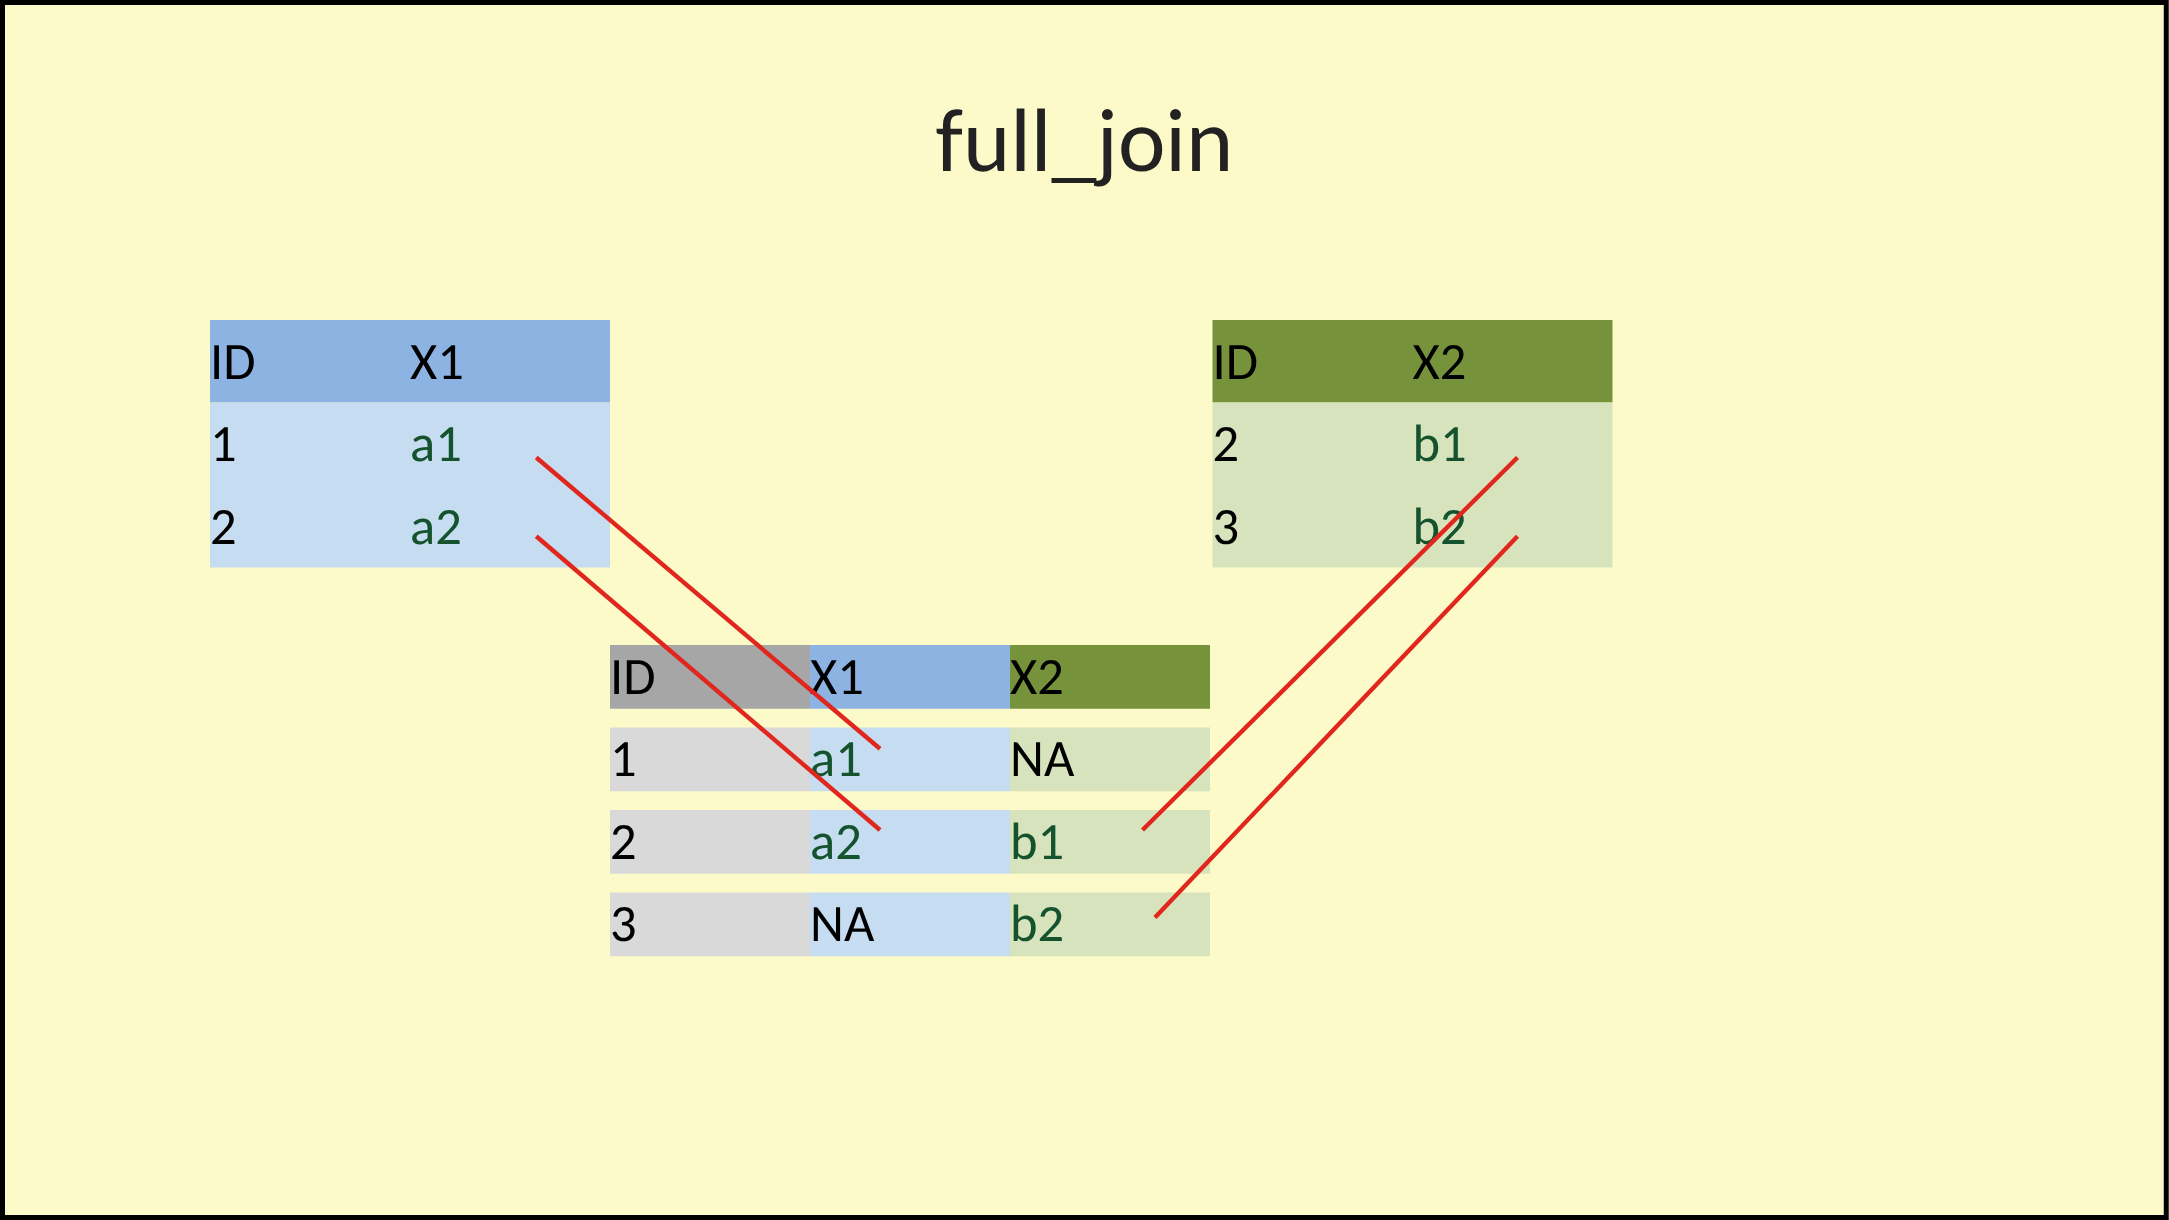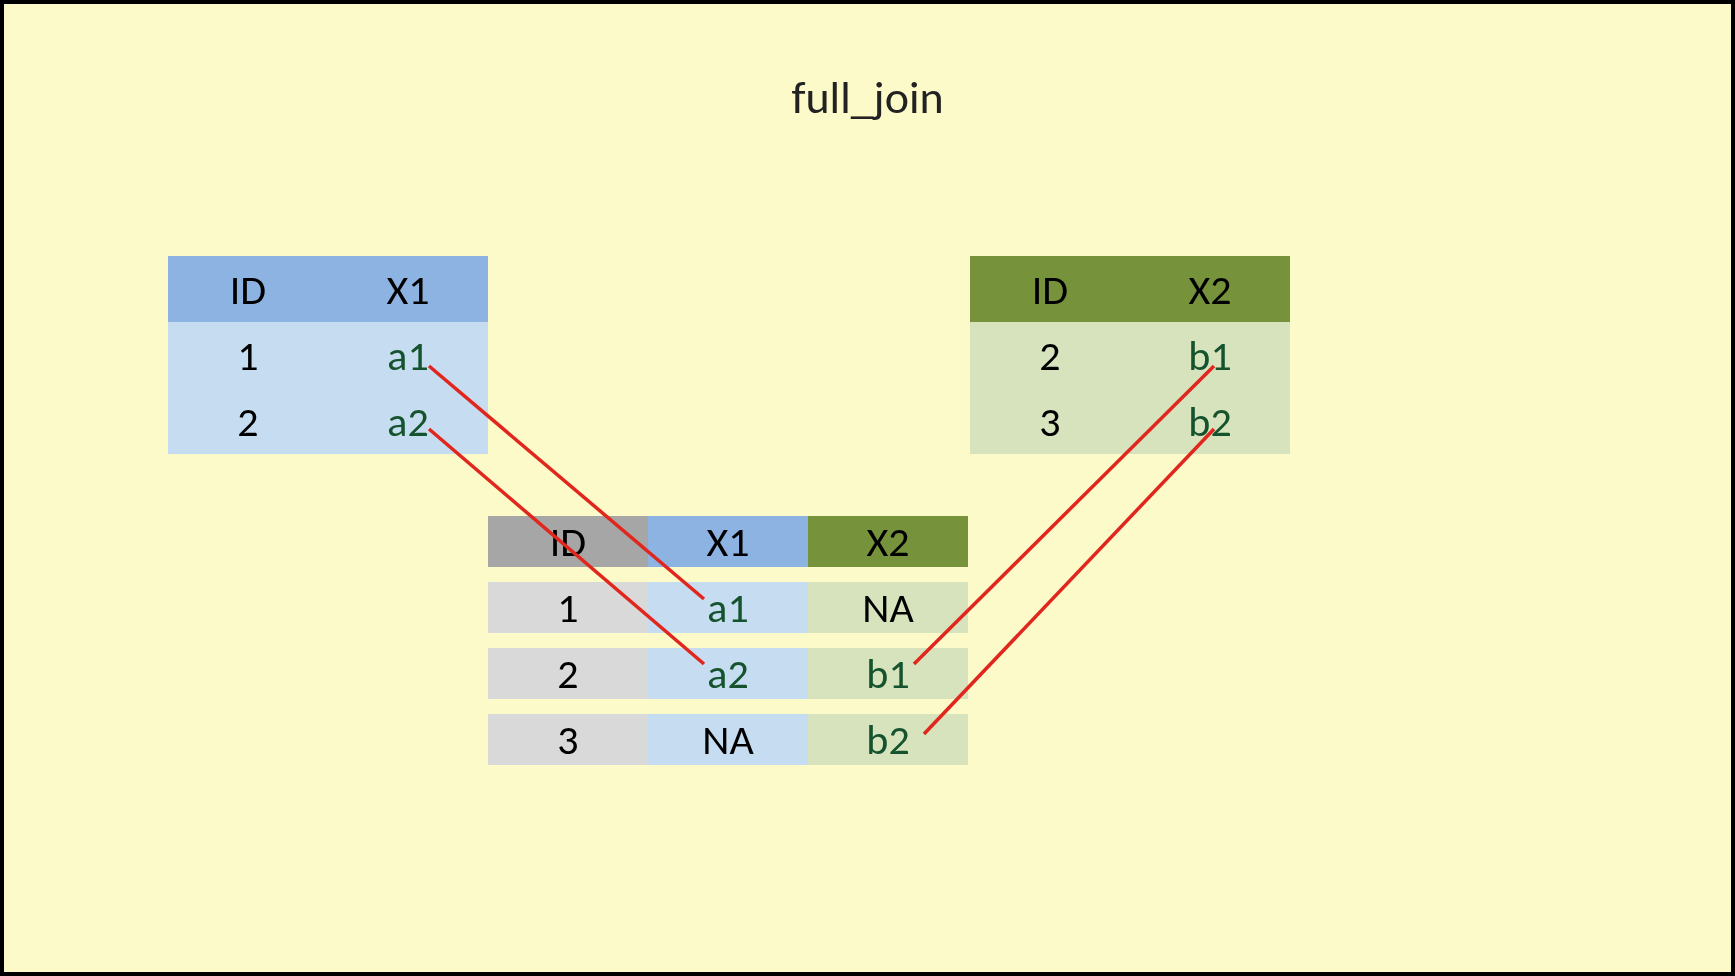--- a/index.html
+++ b/index.html
@@ -9,37 +9,36 @@
       background: #fcfac8;
       border: 4px solid #000;
       font-family: Calibri, Arial, sans-serif;
       position: relative;
     }
     .title {
       position: absolute;
       top: 65px;
       left: 50%;
       transform: translateX(-50%);
-      font-size: 46px;
+      font-size: 72px;
       color: #222;
     }
     .table {
       position: absolute;
       display: flex;
       flex-direction: column;
       font-size: 42px;
     }
     .row {
       display: flex;
       height: 66px;
       align-items: center;
     }
     .cell {
       width: 160px;
-      text-align: center;
     }
     .red { color: #14532d; }
     
     .tableA { top: 252px; left: 164px; }
     .tableA .header { background: #8db3e2; }
     .tableA .body { background: #c6dcf0; }
     
     .tableB { top: 252px; left: 966px; }
     .tableB .header { background: #76933c; }
     .tableB .body { background: #d7e3bc; }

